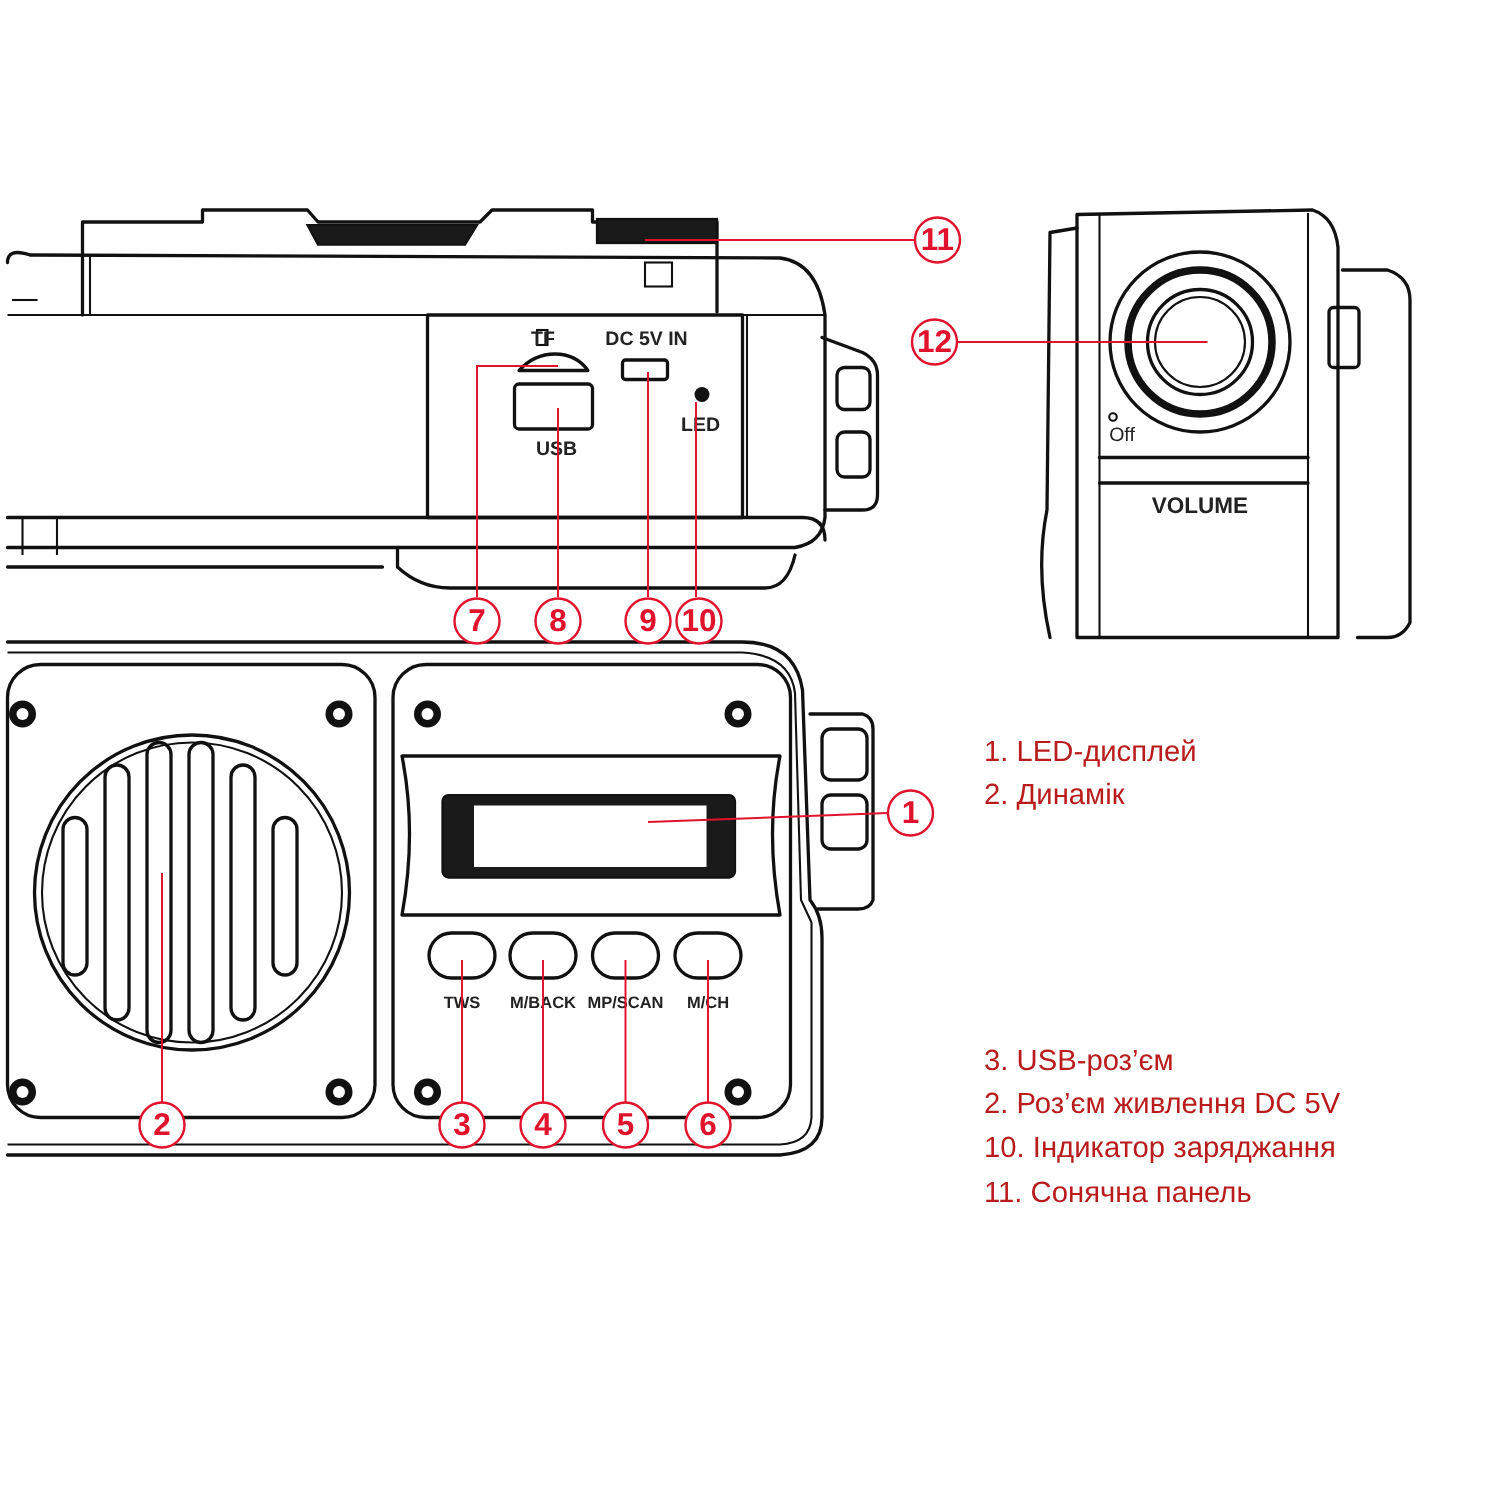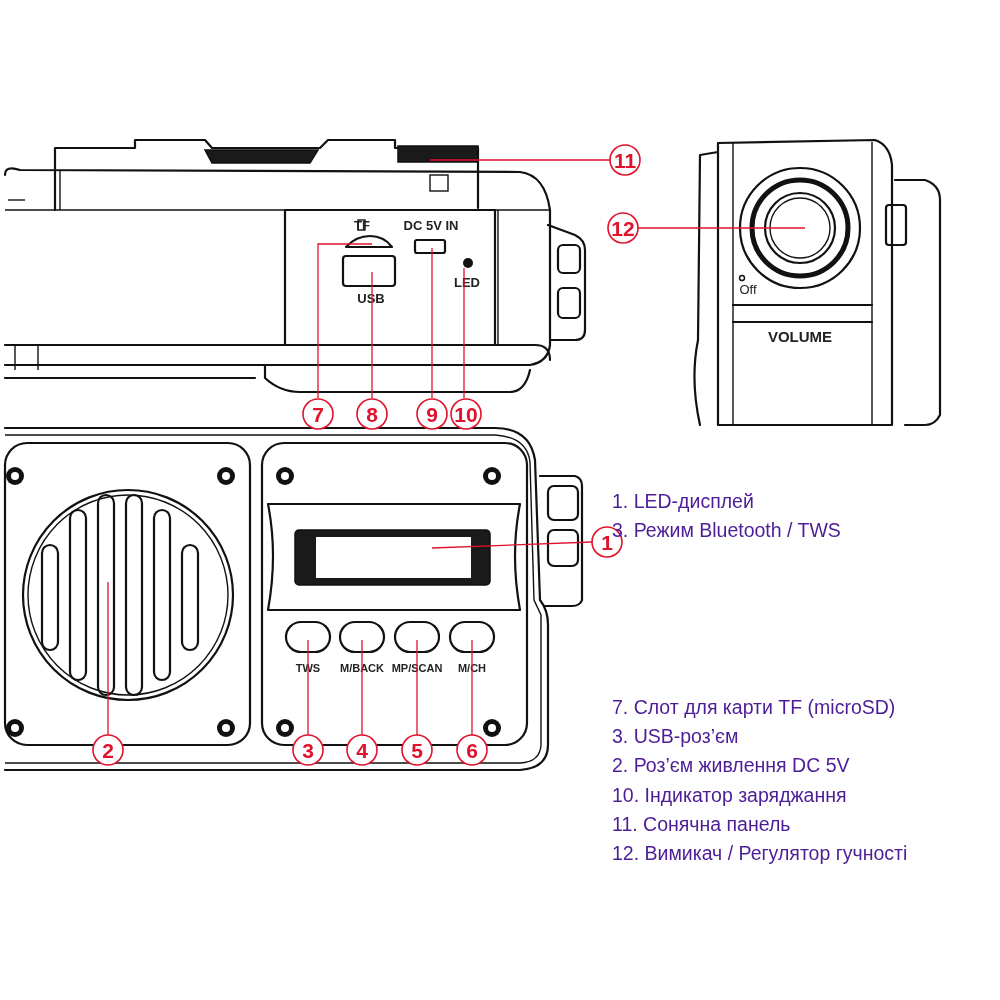--- a/index.html
+++ b/index.html
@@ -5,21 +5,21 @@
     html, body { margin: 0; padding: 0; background: #ffffff; }
     body { width: 1000px; height: 1000px; position: relative; overflow: hidden; font-family: "Liberation Sans", sans-serif; }
     svg#diagram { position: absolute; left: 0; top: 0; width: 1000px; height: 1000px; }
     .ln { fill: none; stroke: #111; stroke-width: 2.2; stroke-linejoin: round; stroke-linecap: round; }
     .ln-thin { fill: none; stroke: #111; stroke-width: 1.4; }
     .dark { fill: #1a1a1a; stroke: #111; stroke-width: 1.5; }
     .lead { stroke: #e0122c; stroke-width: 1.3; fill: none; }
     .callout-circle { fill: #fff; stroke: #e0122c; stroke-width: 1.6; }
     .callout-num { fill: #e0122c; font-family: "Liberation Sans", sans-serif; font-weight: bold; font-size: 21px; text-anchor: middle; dominant-baseline: central; }
     .dev-label { fill: #222; font-family: "Liberation Sans", sans-serif; font-weight: bold; text-anchor: middle; }
-    .legend { position: absolute; left: 612px; font-family: "Liberation Sans", sans-serif; font-size: 19.5px; color: #4c1d95; line-height: 29.2px; }
+    .legend { position: absolute; left: 656px; font-family: "Liberation Sans", sans-serif; font-size: 19.5px; color: #b91c1c; line-height: 29.2px; }
     .legend .item { white-space: nowrap; }
     #legend-a { top: 487px; }
     #legend-b { top: 693px; }
   </style>
 </head>
 <body>
 
 <svg id="diagram" viewBox="0 0 1000 1000">
 
   <g>
@@ -194,22 +194,20 @@
       <text class="callout-num" x="625" y="160">11</text>
     </g>
   <g>
       <circle class="callout-circle" cx="623" cy="228" r="15"></circle>
       <text class="callout-num" x="623" y="228">12</text>
     </g>
 </svg>
 
 <div class="legend" id="legend-a">
   <div class="item">1. LED-дисплей</div>
-  <div class="item">3. Режим Bluetooth / TWS</div>
+  <div class="item">2. Динамік</div>
 </div>
 <div class="legend" id="legend-b">
-  <div class="item">7. Слот для карти TF (microSD)</div>
   <div class="item">3. USB-роз’єм</div>
   <div class="item">2. Роз’єм живлення DC 5V</div>
   <div class="item">10. Індикатор заряджання</div>
   <div class="item">11. Сонячна панель</div>
-  <div class="item">12. Вимикач / Регулятор гучності</div>
 </div>
 
 </body></html>

